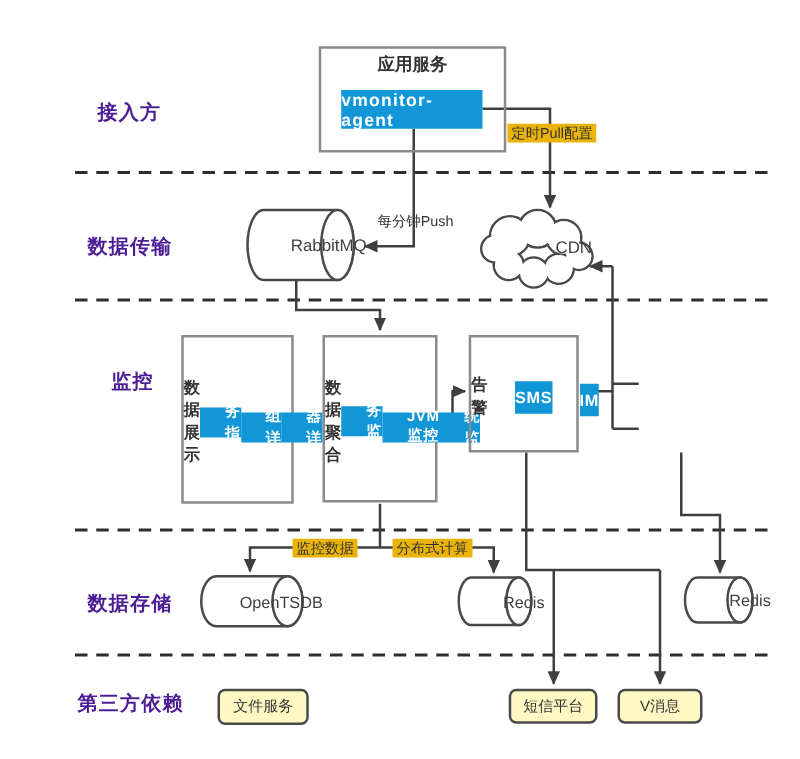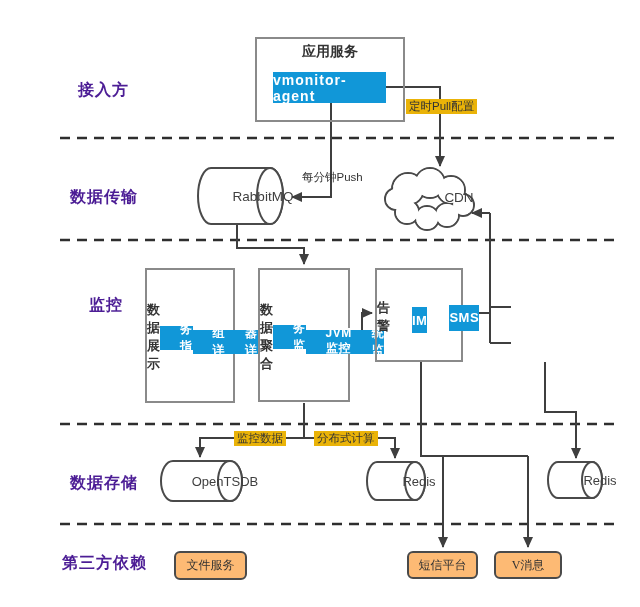--- a/index.html
+++ b/index.html
@@ -26,23 +26,23 @@
   .g2btn.cfg{height:25px;}
   .app-head{font-weight:bold;font-size:14px;color:#333;text-align:center;margin-top:4px;}
   .agent-btn{
     background:#1197d8;color:#fff;font-weight:bold;font-size:14px;letter-spacing:1px;
     display:flex;align-items:center;justify-content:center;
   }
   .cyl-label{font-size:13px;color:#3f3f3f;text-align:center;white-space:nowrap;margin-left:29px;}
   .edge-label{font-size:11.5px;color:#333;white-space:nowrap;}
   .edge-label.online{background:#eab308;padding:0 3px;}
   .round-box{
-    border:2px solid #4a4a4a;border-radius:6px;background:#fdba74;
+    border:2px solid #4a4a4a;border-radius:6px;background:#fef9c3;
     display:flex;align-items:center;justify-content:center;
-    font-size:12px;color:#333;font-family:Liberation Serif, serif;
+    font-size:12px;color:#333;
   }
 </style>
 </head>
 <body>
 
 <div class="canvas">
 
   <svg class="layer" width="640" height="607" viewBox="0 0 640 607">
     <defs>
       <marker id="ah" markerUnits="userSpaceOnUse" markerWidth="12" markerHeight="10" refX="10" refY="5" orient="auto">
@@ -158,22 +158,22 @@
 
   <div class="abs gbox" style="left:258px;top:268px;width:92px;height:134px;">
     <div class="ghead">数据聚合</div>
     <div class="btn cn g3btn first" style="width:66px;">业务监控</div>
     <div class="btn cn g3btn" style="width:66px;">JVM监控</div>
     <div class="btn cn g3btn" style="width:66px;">系统监控</div>
   </div>
 
   <div class="abs gbox" style="left:375px;top:268px;width:88px;height:94px;gap:22px;">
     <div class="ghead">告警</div>
+    <div class="btn en g2btn first">SMS</div>
     <div class="btn en g2btn">IM</div>
-    <div class="btn en g2btn first">SMS</div>
   </div>
 
 
   <div class="abs cyl-label" style="left:161px;top:474px;width:70px;">OpenTSDB</div>
   <div class="abs cyl-label" style="left:365px;top:474px;width:50px;">Redis</div>
   <div class="abs cyl-label" style="left:546px;top:473px;width:50px;">Redis</div>
 
   <div class="abs round-box" style="left:174px;top:551px;width:73px;height:29px;">文件服务</div>
   <div class="abs round-box" style="left:407px;top:551px;width:71px;height:28px;">短信平台</div>
   <div class="abs round-box" style="left:494px;top:551px;width:68px;height:28px;">V消息</div>

